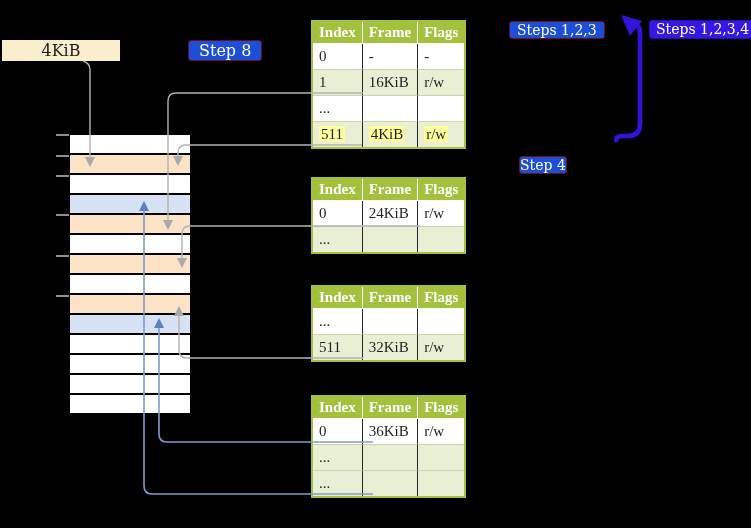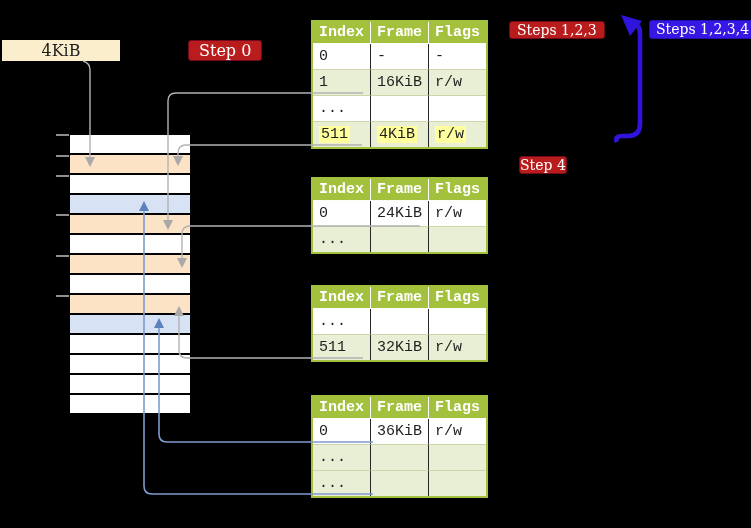--- a/index.html
+++ b/index.html
@@ -9,31 +9,31 @@
   }
   
   .framebox{
     position:absolute;left:2px;top:40px;width:118px;height:21px;
     background:#faeecd;color:#1c1c1c;font-size:16px;line-height:21px;text-align:center;
   }
   
   .badge{
     position:absolute;color:#fff;border-radius:3px;white-space:nowrap;
   }
-  .badge.red{background:#b91c1c;border:1px solid #73081f;}
+  .badge.red{background:#1d4ed8;border:1px solid #73081f;}
   .badge.blue{background:#3517e6;border:1px solid #2410a8;}
   #badge-step0{left:188px;top:40px;height:19px;line-height:19px;font-size:16px;padding:0 10px;}
   #badge-steps123{left:509px;top:21px;height:16px;line-height:16px;font-size:14px;padding:0 7px;}
   #badge-steps1234{left:649px;top:20px;height:17px;line-height:17px;font-size:14px;padding:0 6px;}
   #badge-step4{left:519px;top:156px;height:16px;line-height:16px;font-size:14px;padding:0 0;}
   
   .pt{
     position:absolute;border-collapse:separate;border-spacing:0;
     border:2px solid #a3c13c;background:#fff;
-    font-family:Liberation Mono, monospace;font-size:15px;color:#1f1f1f;
+    font-family:Liberation Serif, serif;font-size:15px;color:#1f1f1f;
   }
   .pt th{
     background:#a3c13c;color:#fff;font-weight:bold;text-align:left;
     height:21px;padding:0 6px;border-right:1px solid #fff;border-bottom:1px solid #fdfdf5;
     font-size:15px;
   }
   .pt th:last-child{border-right:none;margin-top:24px;}
   .pt td{
     height:25px;padding:0 6px;vertical-align:middle;
     border-right:1.5px solid #262626;border-bottom:1px solid #ccd6ab;
@@ -63,21 +63,21 @@
   .map{stroke:#7e9bce;stroke-width:1.6;fill:none;}
   .bigblue{stroke:#2f14dc;stroke-width:4.6;fill:none;}
 </style>
 </head>
 <body>
 
 <div id="canvas">
 
   <div class="framebox">4KiB</div>
 
-  <div class="badge red" id="badge-step0">Step 0</div>
+  <div class="badge red" id="badge-step0">Step 8</div>
   <div class="badge red" id="badge-steps123">Steps 1,2,3</div>
   <div class="badge blue" id="badge-steps1234">Steps 1,2,3,4</div>
   <div class="badge red" id="badge-step4">Step 4</div>
 
   <div id="memcol">
     <div class="mrow white"></div>
     <div class="mrow orange"></div>
     <div class="mrow white"></div>
     <div class="mrow blue"></div>
     <div class="mrow orange"></div>

